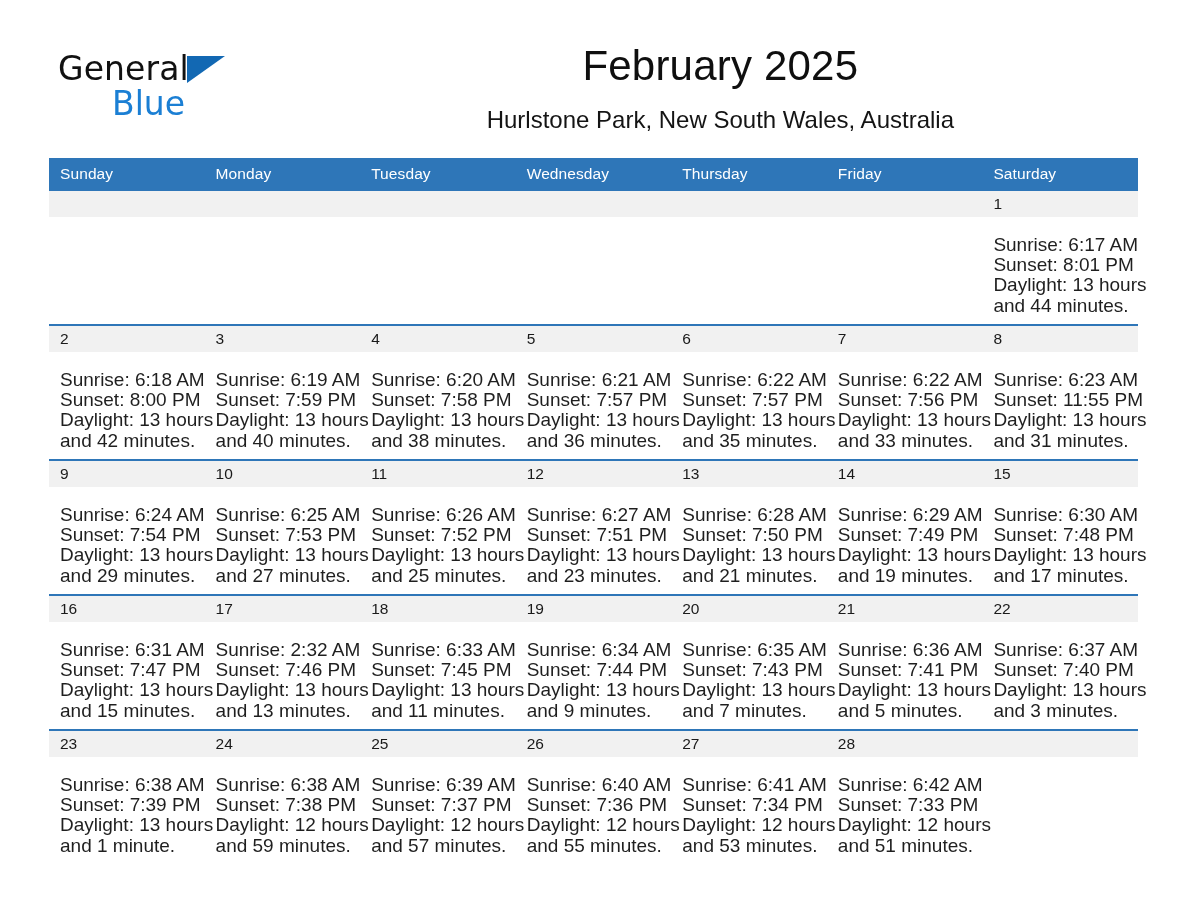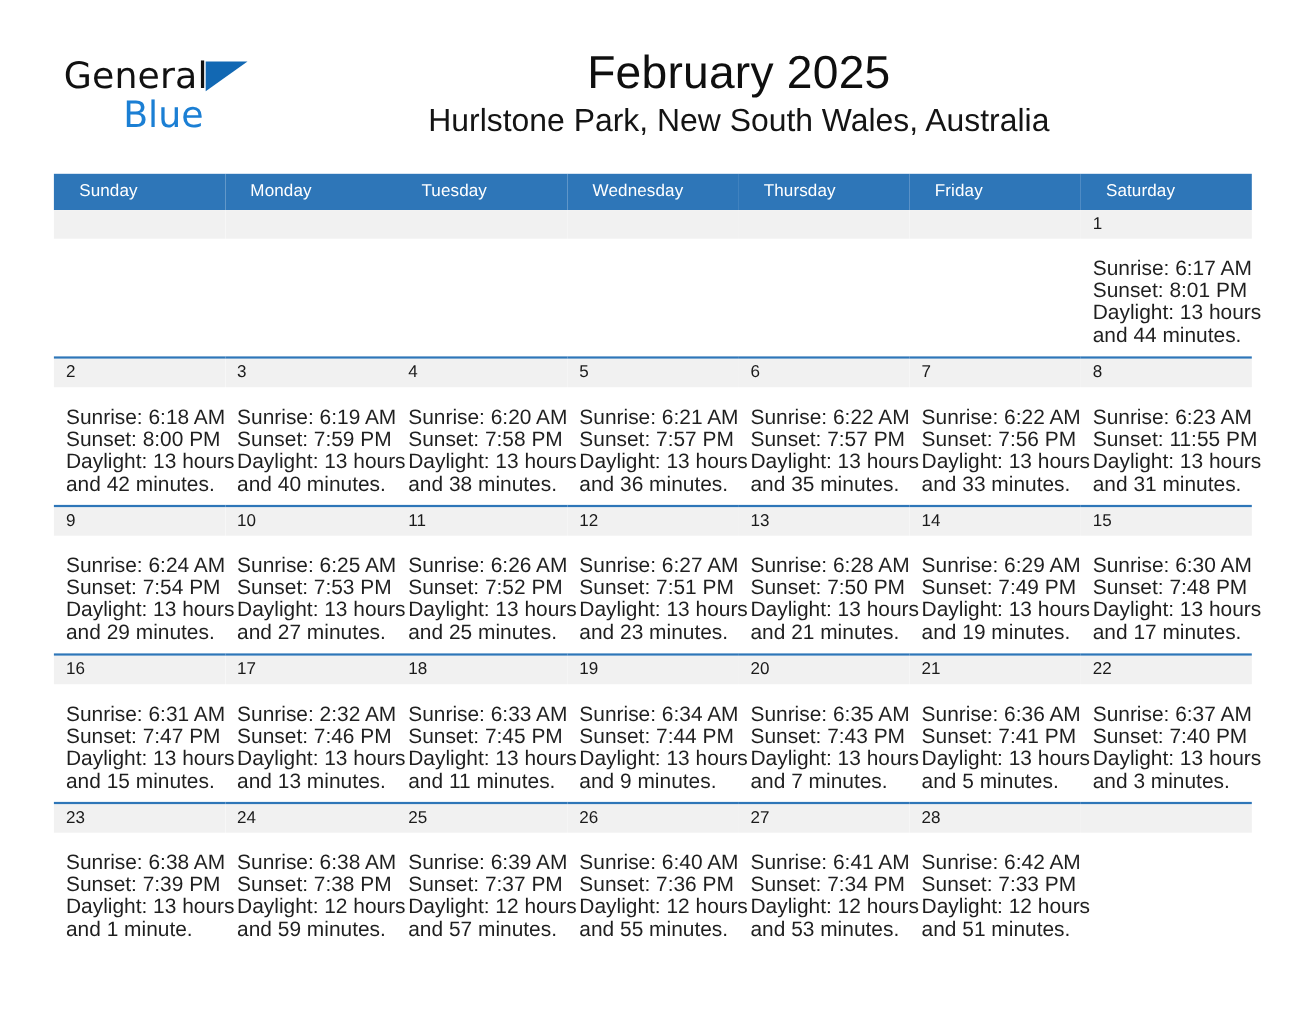--- a/index.html
+++ b/index.html
@@ -69,22 +69,22 @@
   }
   .month-title {
     font-size: 42px;
     font-weight: 400;
     color: #0f0f0f;
     letter-spacing: .2px;
     line-height: 1.05;
     white-space: nowrap;
   }
   .location {
-    margin-top: 6px;
-    font-size: 29px;
+    margin-top: 18px;
+    font-size: 24px;
     font-weight: 400;
     color: #141414;
     white-space: nowrap;
   }
 
   
   .calendar {
     position: absolute;
     left: 49px;
     top: 158px;
@@ -94,21 +94,21 @@
     width: 1089px;
     border-collapse: collapse;
     table-layout: fixed;
   }
   table.cal th {
     background: #2e76b8;
     color: #ffffff;
     font-size: 15.5px;
     font-weight: 400;
     text-align: left;
-    padding: 7px 0 8px 23px;
+    padding: 7px 0 8px 11px;
     height: 17px;
     letter-spacing: .1px;
   }
   table.cal td {
     vertical-align: top;
     padding: 0;
     width: 155.5px;
     border-top: 2px solid #2e76b8;
     background: #ffffff;
   }

